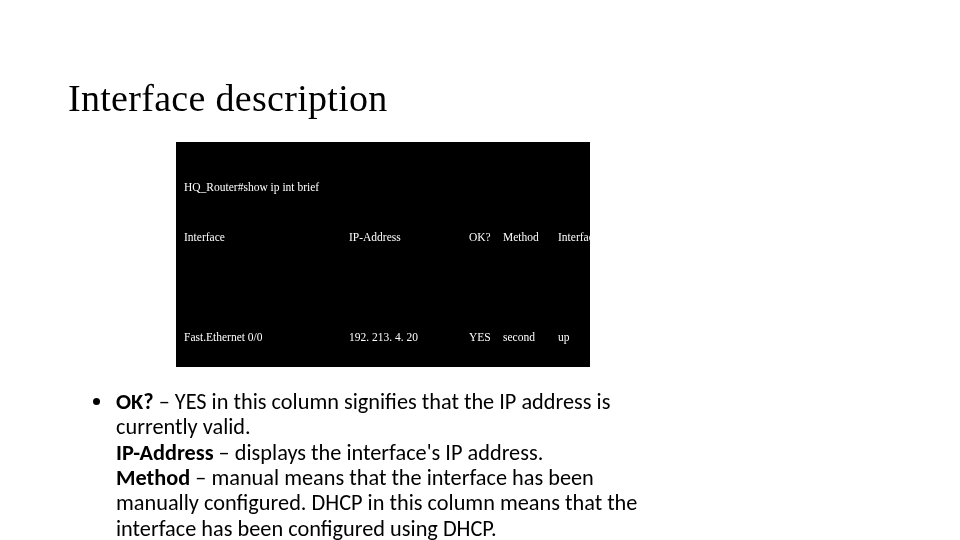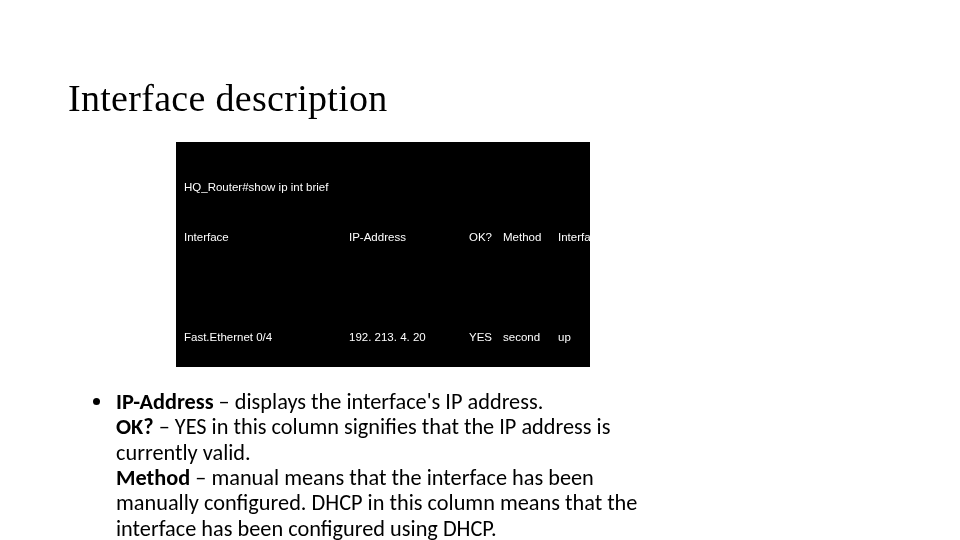--- a/index.html
+++ b/index.html
@@ -1,18 +1,18 @@
 <!DOCTYPE html>
 <html><head>
 <meta charset="utf-8">
 <style>
   html,body{margin:0;padding:0;background:#fff;font-family:"Times New Roman",Times,serif;color:#000}
   .slide{width:760px;height:540px;position:relative;box-sizing:border-box;padding:76px 66px 0 66px}
   .title{font-size:38px;font-weight:400;margin:0 0 22px 2px;letter-spacing:.3px}
-  .terminal{background:#000;color:#fff;font-family:Liberation Sans, sans-serif;font-size:11.5px;line-height:1.45;padding:4px 8px 4px 8px;margin:0 104px 22px 110px;white-space:pre}
+  .terminal{background:#000;color:#fff;font-family:Liberation Serif, serif;font-size:11.5px;line-height:1.45;padding:4px 8px 4px 8px;margin:0 104px 22px 110px;white-space:pre}
   .terminal .hdr-row,.terminal .data-row{display:grid;grid-template-columns:165px 120px 34px 55px 128px 1fr}
   .bullet-block{margin:0 22px 0 16px}
   ul.body{font-family:Calibri,"Segoe UI",Arial,sans-serif;font-size:22.3px;line-height:1.14;margin:0;padding:0 0 0 32px}
   ul.body>li{padding-left:2px}
   .defs{display:block}
   .def{display:block}
   .term{font-weight:700}
 </style>
 </head>
 <body>
@@ -24,34 +24,34 @@
   <div><span>HQ_Router#</span><span>show ip int brief</span></div>
   <div class="hdr-row">
     <span>Interface</span>
     <span>IP-Address</span>
     <span>OK?</span>
     <span>Method</span>
     <span>Interface</span>
   </div>
   <div>&nbsp;</div>
   <div class="data-row">
-    <span>Fast.Ethernet 0/4</span>
+    <span>Fast.Ethernet 0/0</span>
     <span>192. 213. 4. 20</span>
     <span>YES</span>
     <span>second</span>
     <span>up</span>
     <span>up</span>
   </div>
 </div>
 
 <div class="bullet-block">
   <ul class="body">
     <li>
       <span class="defs" id="defs-container">
+            <span class="def"><span class="term">OK?</span><span> – YES in this column signifies that the IP address is currently valid.</span></span>
             <span class="def"><span class="term">IP-Address</span><span> – displays the interface's IP address.</span></span>
-            <span class="def"><span class="term">OK?</span><span> – YES in this column signifies that the IP address is currently valid.</span></span>
             <span class="def"><span class="term">Method</span><span> – manual means that the interface has been manually configured. DHCP in this column means that the interface has been configured using DHCP.</span></span>
           </span>
     </li>
   </ul>
 </div>
 
 </div>
 
 </body></html>

